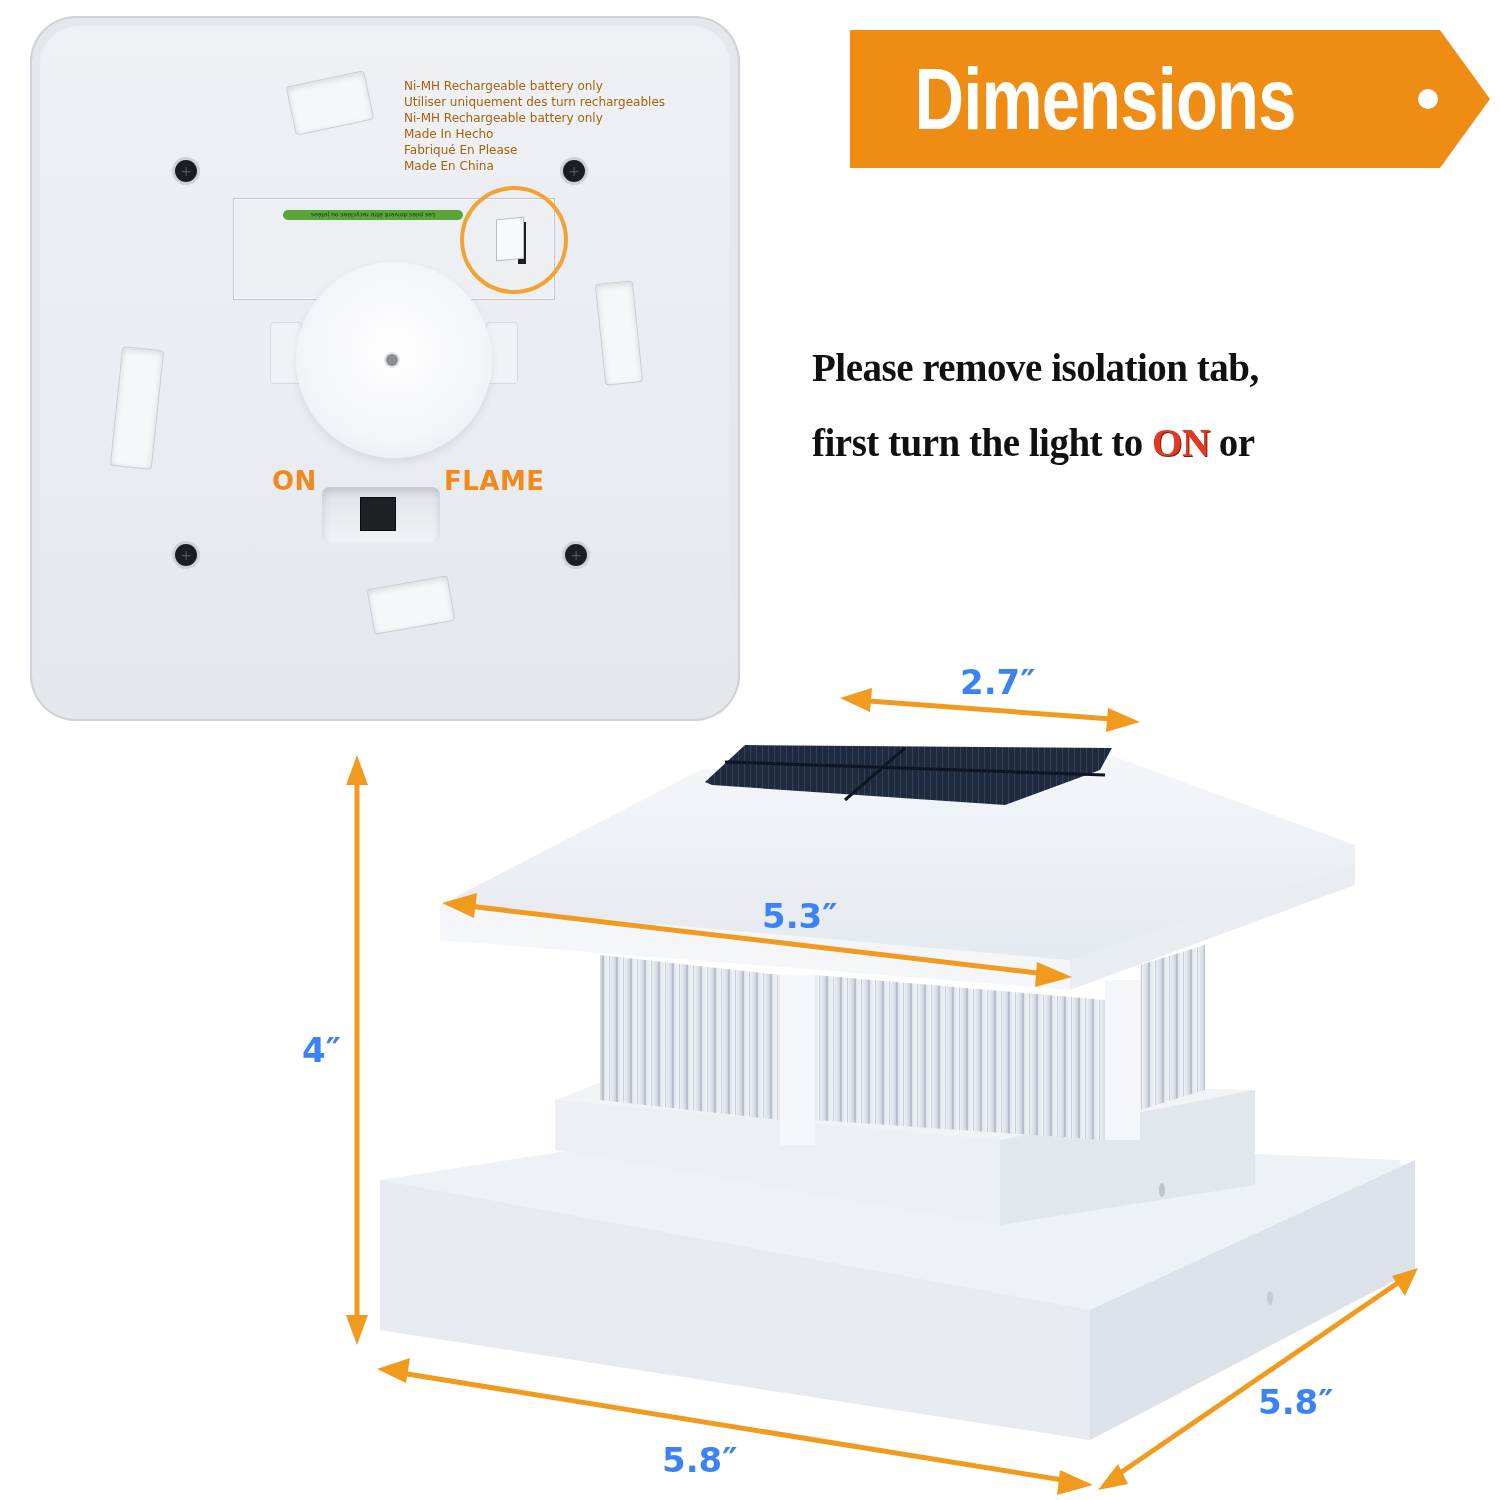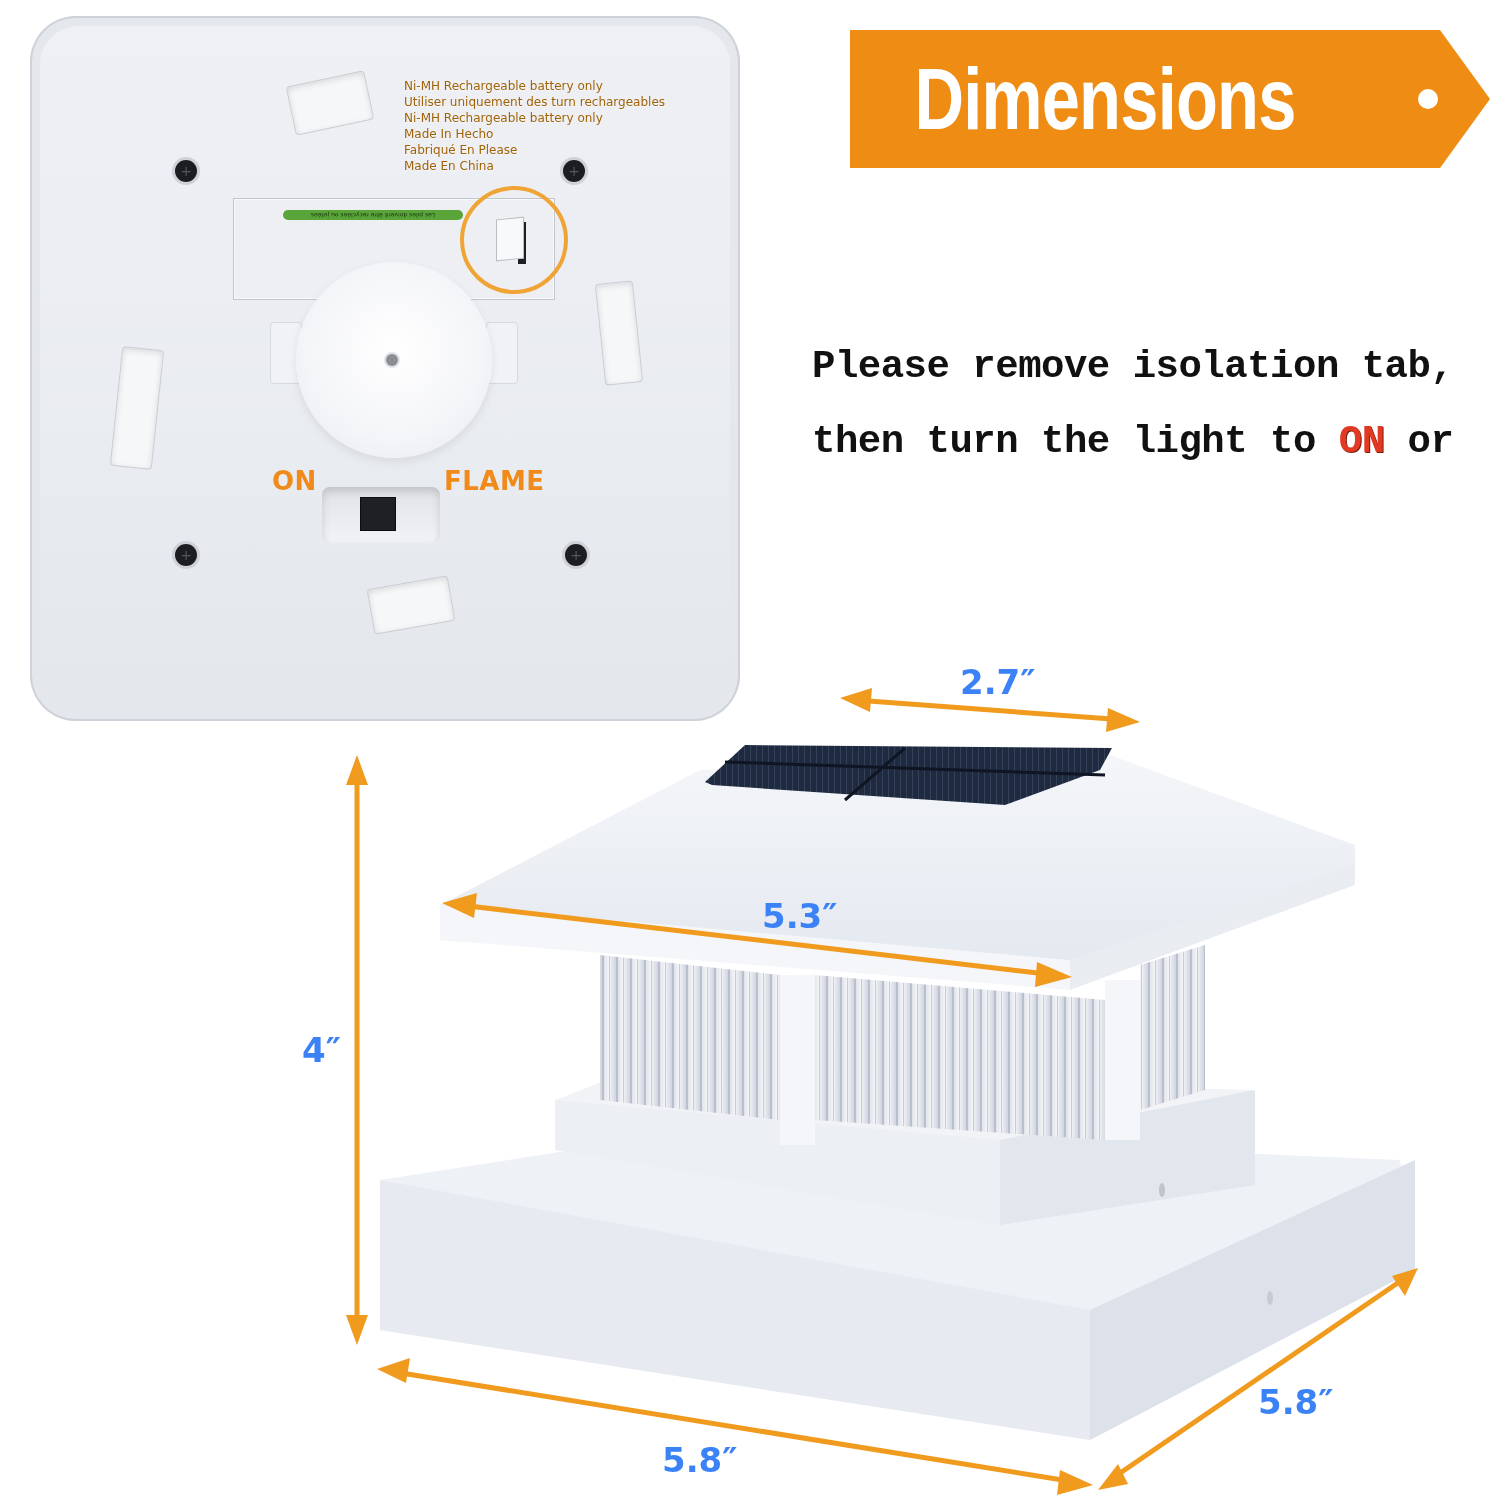--- a/index.html
+++ b/index.html
@@ -75,21 +75,21 @@
     }
     .banner-text {
       left: 910px; top: 30px; width: 500px; height: 138px; line-height: 138px; text-align: center;
       font-family: "Liberation Sans", sans-serif; font-weight: bold; font-size: 88px; color: #ffffff;
       transform: scaleX(0.78); transform-origin: left center; letter-spacing: -1px;
     }
     .banner-hole { left: 1418px; top: 89px; width: 20px; height: 20px; border-radius: 50%; background: #ffffff; }
 
     
     .instruction {
-      left: 812px; top: 330px; width: 680px; font-family: Liberation Mono, monospace; font-weight: bold;
+      left: 812px; top: 330px; width: 680px; font-family: Liberation Serif, serif; font-weight: bold;
       font-size: 39px; line-height: 75px; color: #111111; letter-spacing: -0.5px;
     }
     .hl { color: #e23a22; text-shadow: 1px 1px 0 #7a1c10; }
 
     
     .dim { font-family: "DejaVu Sans", sans-serif; font-weight: bold; color: #3b82f6; font-size: 34px; }
     svg.lamp { left: 0; top: 0; }
   </style>
 </head>
 <body>
@@ -131,21 +131,21 @@
 <div class="abs sw-label" style="left:444px;top:466px">FLAME</div>
 <div class="abs sw-housing"></div>
 <div class="abs sw-knob"></div>
 
 <div class="abs banner"></div>
 <div class="abs banner-text">Dimensions</div>
 <div class="abs banner-hole"></div>
 
 <div class="abs instruction">
   <div>Please remove isolation tab,</div>
-  <div><span>then turn the light to </span><span class="hl">ON</span><span> or</span></div>
+  <div><span>first turn the light to </span><span class="hl">ON</span><span> or</span></div>
 </div>
 
 <svg class="abs lamp" width="1500" height="1500" viewBox="0 0 1500 1500">
   <defs>
     <linearGradient id="capTop" x1="0" y1="0" x2="0" y2="1">
       <stop offset="0" stop-color="#f4f6f9"></stop>
       <stop offset="1" stop-color="#e3e8ef"></stop>
     </linearGradient>
     <linearGradient id="glass" x1="0" y1="0" x2="1" y2="0">
       <stop offset="0" stop-color="#d9dde6"></stop>

